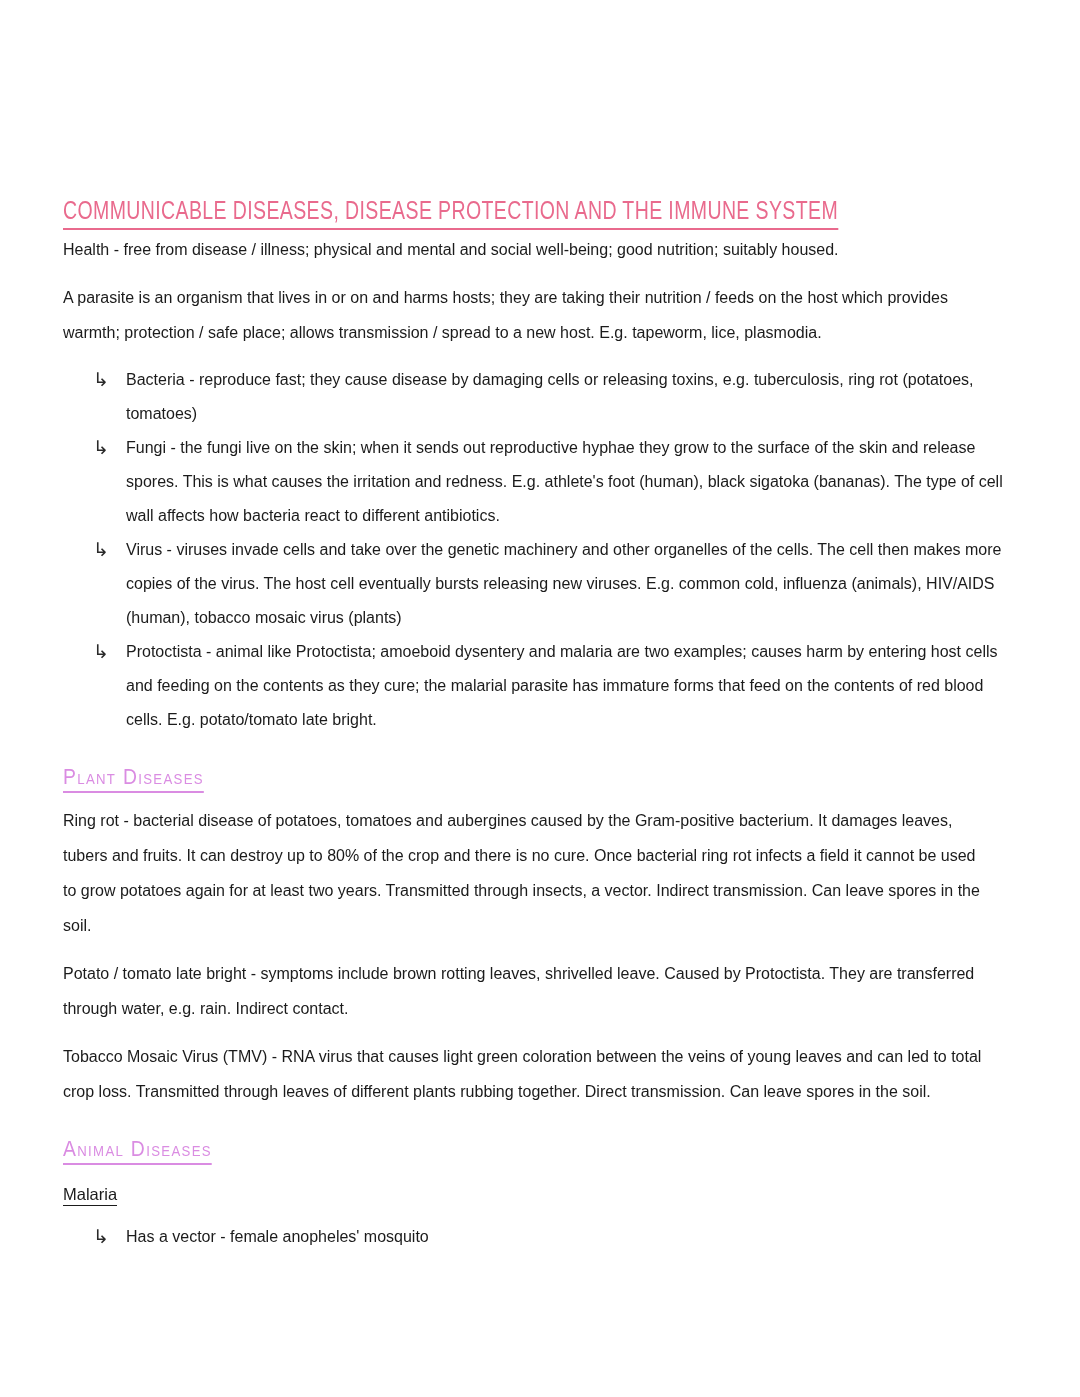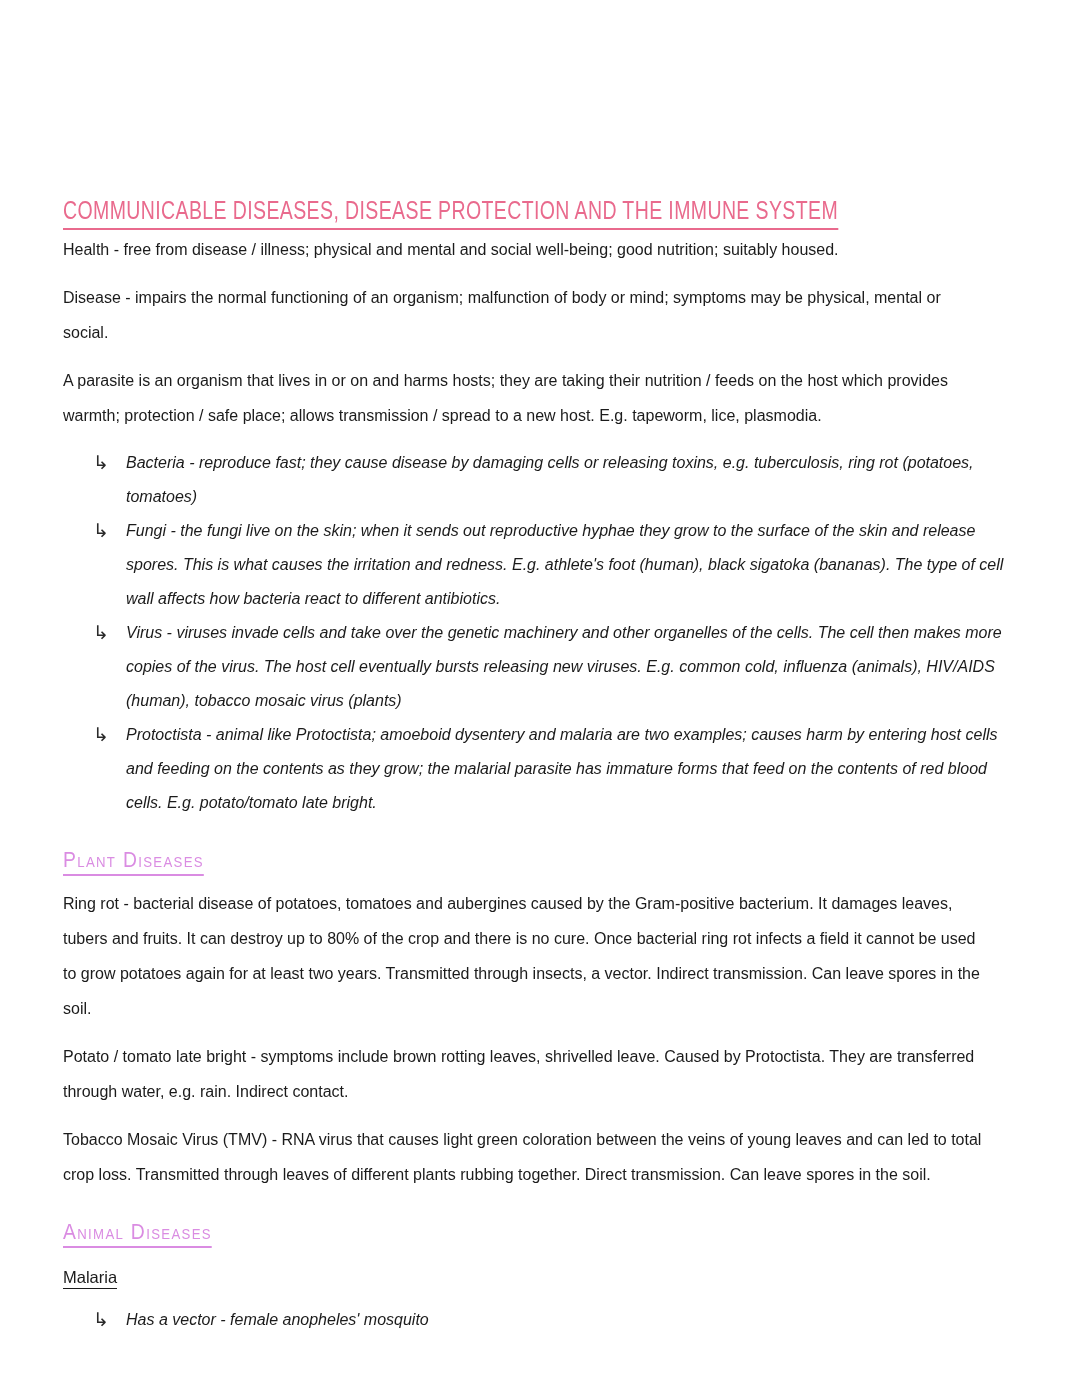--- a/index.html
+++ b/index.html
@@ -43,21 +43,21 @@
     font-size: 16px;
     line-height: 34px;
   }
   .bullet-indent { width: 30px; flex: none; }
   .bullet-glyph {
     width: 33px;
     flex: none;
     font-size: 19px;
     color: #2a2a2a;
   }
-  .bullet-text { flex: 1; font-style: italic; }
+  .bullet-text { flex: 1; }
 
   .section-heading {
     display: inline-block;
     font-variant: small-caps;
     font-size: 22px;
     font-weight: 500;
     letter-spacing: 1.5px;
     color: #da8ce2;
     border-bottom: 2px solid #da8ce2;
     padding-bottom: 1px;
@@ -80,21 +80,20 @@
 </head>
 <body>
 
 <div class="page">
   <div class="content">
 
     <h1 class="doc-title">COMMUNICABLE DISEASES, DISEASE PROTECTION AND THE IMMUNE SYSTEM</h1>
 
     <p class="body-text">Health - free from disease / illness; physical and mental and social well-being; good nutrition; suitably housed.</p>
 
-    <p class="body-text">Disease - impairs the normal functioning of an organism; malfunction of body or mind; symptoms may be physical, mental or social.</p>
 
     <p class="body-text">A parasite is an organism that lives in or on and harms hosts; they are taking their nutrition / feeds on the host which provides warmth; protection / safe place; allows transmission / spread to a new host. E.g. tapeworm, lice, plasmodia.</p>
 
 
     <div class="bullet-list">
       <div class="bullet-row">
         <span class="bullet-indent"></span>
         <span class="bullet-glyph">↳</span>
         <span class="bullet-text">Bacteria - reproduce fast; they cause disease by damaging cells or releasing toxins, e.g. tuberculosis, ring rot (potatoes, tomatoes)</span>
       </div>
@@ -104,21 +103,21 @@
         <span class="bullet-text">Fungi - the fungi live on the skin; when it sends out reproductive hyphae they grow to the surface of the skin and release spores. This is what causes the irritation and redness. E.g. athlete's foot (human), black sigatoka (bananas). The type of cell wall affects how bacteria react to different antibiotics.</span>
       </div>
       <div class="bullet-row">
         <span class="bullet-indent"></span>
         <span class="bullet-glyph">↳</span>
         <span class="bullet-text">Virus - viruses invade cells and take over the genetic machinery and other organelles of the cells. The cell then makes more copies of the virus. The host cell eventually bursts releasing new viruses. E.g. common cold, influenza (animals), HIV/AIDS (human), tobacco mosaic virus (plants)</span>
       </div>
       <div class="bullet-row">
         <span class="bullet-indent"></span>
         <span class="bullet-glyph">↳</span>
-        <span class="bullet-text">Protoctista - animal like Protoctista; amoeboid dysentery and malaria are two examples; causes harm by entering host cells and feeding on the contents as they grow; the malarial parasite has immature forms that feed on the contents of red blood cells. E.g. potato/tomato late bright.</span>
+        <span class="bullet-text">Protoctista - animal like Protoctista; amoeboid dysentery and malaria are two examples; causes harm by entering host cells and feeding on the contents as they cure; the malarial parasite has immature forms that feed on the contents of red blood cells. E.g. potato/tomato late bright.</span>
       </div>
     </div>
 
     <div>
       <h2 class="section-heading">Plant Diseases</h2>
 
       <p class="body-text">Ring rot - bacterial disease of potatoes, tomatoes and aubergines caused by the Gram-positive bacterium. It damages leaves, tubers and fruits. It can destroy up to 80% of the crop and there is no cure. Once bacterial ring rot infects a field it cannot be used to grow potatoes again for at least two years. Transmitted through insects, a vector. Indirect transmission. Can leave spores in the soil.</p>
 
       <p class="body-text">Potato / tomato late bright - symptoms include brown rotting leaves, shrivelled leave. Caused by Protoctista. They are transferred through water, e.g. rain. Indirect contact.</p>
 

